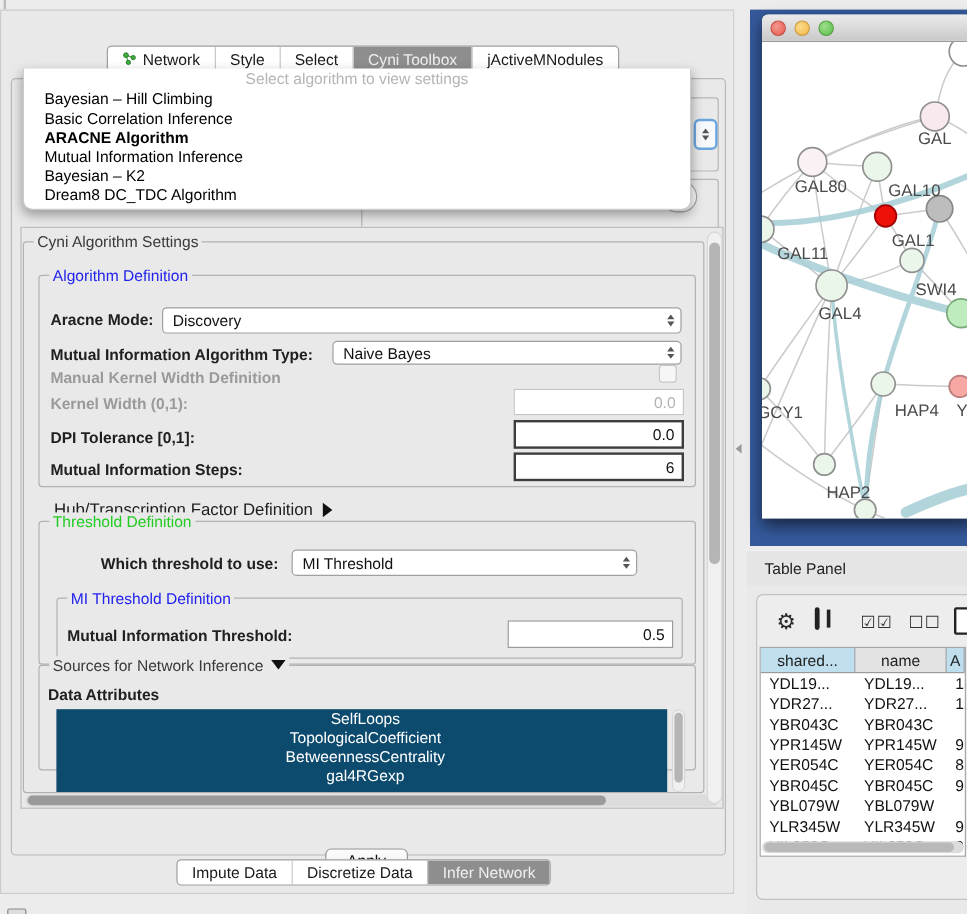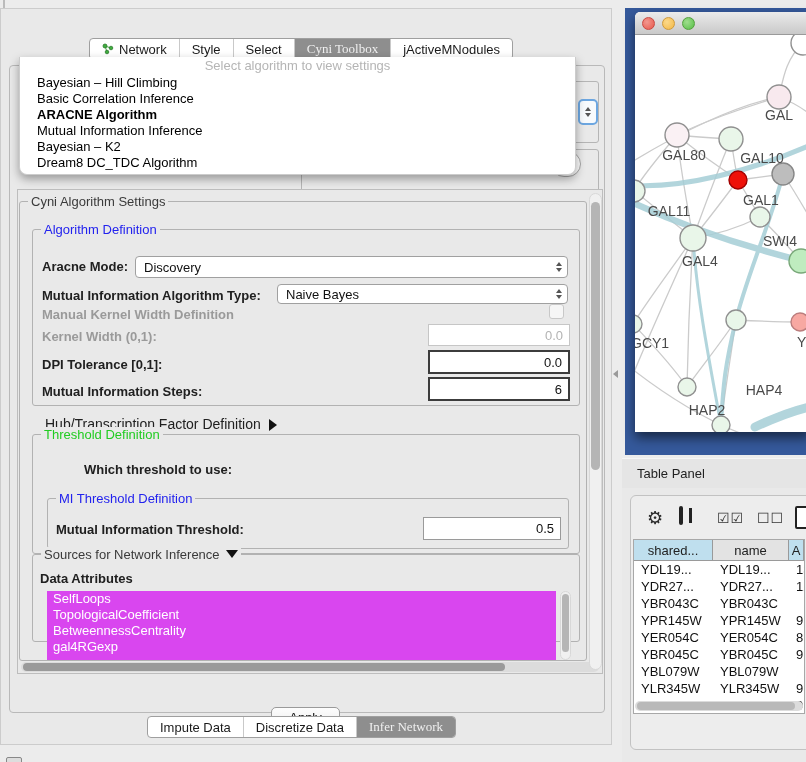--- a/index.html
+++ b/index.html
@@ -11,21 +11,21 @@
   #control-panel { left:0; top:8px; width:612px; height:737px; background:#e9e9e9; border:1px solid #cccccc; }
   #cp-titlebar { left:0; top:0; width:610px; height:24px; background:linear-gradient(#f6f6f6,#dcdcdc); border-bottom:1px solid #bdbdbd; }
   #cp-title { left:10px; top:4px; font-size:13px; color:#111; }
   .win-float { left:579px; top:7px; width:10px; height:10px; border:1.5px solid #1c1c1c; border-radius:1px; }
   .win-close { left:595px; top:3px; font-size:13px; font-weight:bold; color:#1c1c1c; }
 
   .tabbar { height:22px; display:flex; align-items:stretch; background:#ffffff; border:1px solid #9f9f9f; border-radius:4px; overflow:hidden; font-size:13px; }
   #top-tabbar { left:88px; top:29px; }
   .tab { display:flex; align-items:center; padding:0 12px; color:#1a1a1a; border-left:1px solid #c9c9c9; white-space:nowrap; }
   .tab:first-child { border-left:none; }
-  .tab.selected { background:#8e8e8e; color:#f0f0f0;font-family:Liberation Serif, serif; }
+  .tab.selected { background:#8e8e8e; color:#f0f0f0; }
   .tab .net-ico { margin-right:5px; }
 
   #tab-content { left:8px; top:56px; width:596px; height:648px; border:1px solid #b9b9b9; border-radius:4px; background:#e9e9e9; }
 
   
   .frag-group { border:1px solid #b5b5b5; border-radius:3px; background:#e9e9e9; }
   #frag-spin-btn { left:577px; top:90px; width:20px; height:26px; border:2px solid #6ca6e0; border-radius:5px; background:#f7fafd; display:flex; flex-direction:column; align-items:center; justify-content:center; gap:2px; }
   #frag-combo-end { left:550px; top:142px; width:30px; height:26px; border:1px solid #a5a5a5; border-radius:13px; background:#fcfcfc; }
 
   
@@ -58,21 +58,21 @@
 
   .checkbox { position:absolute; width:15px; height:15px; border:1px solid #c8c8c8; border-radius:3px; background:#f6f6f6; }
 
   
   .vsb-track { position:absolute; background:#f0f0f0; border:1px solid #d8d8d8; border-radius:7px; }
   .vsb-thumb { position:absolute; left:1px; right:1px; background:#b5b5b5; border-radius:6px; }
   .hsb-track { position:absolute; background:#dcdcdc; border-radius:5px; }
   .hsb-thumb { position:absolute; top:1px; bottom:1px; background:#9a9a9a; border-radius:4px; }
 
   
-  #attr-list { background:#d946ef; overflow:hidden; }
+  #attr-list { background:#0c4a6e; overflow:hidden;text-align:center; }
   .attr-item { height:16px; line-height:16px; padding-left:6px; color:#ffffff; font-size:13px; white-space:nowrap; }
 
   #apply-btn { left:270px; top:673px; width:69px; height:21px; background:linear-gradient(#fdfdfd,#ececec); border:1px solid #9a9a9a; border-radius:5px; font-size:13px; color:#111; display:flex; align-items:center; justify-content:center;margin-top:25px; }
 
   #bottom-tabbar { left:146px; top:707px; }
 
   
   #right-col { left:612px; top:0; width:194px; height:762px; background:#ececec; overflow:hidden; }
   #desktop-blue { left:13px; top:8px; width:181px; height:447px; }
   #splitter-arrow { left:1px; top:370px; width:0; height:0; border-top:4px solid transparent; border-bottom:4px solid transparent; border-right:5px solid #9a9a9a; }
@@ -210,20 +210,27 @@
     </div>
 
     <span class="lbl plain" style="left:25px; top:214px; font-size:14px;">
       <span>Hub/Transcription Factor Definition</span><span class="tri-right"></span>
     </span>
 
     <div class="abs group" style="left:12px; top:232px; width:548px; height:120px;">
       <span class="group-title green">Threshold Definition</span>
 
       <span class="lbl" style="left:51px; top:27px;">Which threshold to use:</span>
+      <div class="combo" style="left:210px; top:23px; width:288px; height:22px;">
+        <span>MI Threshold</span>
+        <span class="spin">
+            <span class="tri-up"></span>
+            <span class="tri-down"></span>
+          </span>
+      </div>
 
       <div class="abs group" style="left:14px; top:63px; width:522px; height:51px;">
         <span class="group-title blue">MI Threshold Definition</span>
         <span class="lbl" style="left:8px; top:23px;">Mutual Information Threshold:</span>
         <div class="field" style="left:375px; top:18px; width:138px; height:23px;">
           <span>0.5</span>
         </div>
       </div>
     </div>
 
@@ -335,21 +342,21 @@
           <circle cx="86" cy="390" r="9" fill="#e9f6e9"></circle>
         </g>
       </svg>
       <span class="node-label left" style="left:130px; top:72px;">GAL</span>
       <span class="node-label" style="left:18px; top:112px;">GAL80</span>
       <span class="node-label" style="left:96px; top:115px;">GAL10</span>
       <span class="node-label" style="left:95px; top:157px;">GAL1</span>
       <span class="node-label" style="left:3px; top:168px;">GAL11</span>
       <span class="node-label" style="left:34px; top:218px;">GAL4</span>
       <span class="node-label" style="left:114px; top:198px;">SWI4</span>
-      <span class="node-label" style="left:98px; top:299px;margin-top:48px;">HAP4</span>
+      <span class="node-label" style="left:98px; top:299px;">HAP4</span>
       <span class="node-label left" style="left:162px; top:299px;">Y</span>
       <span class="node-label left" style="left:-4px; top:300px;">GCY1</span>
       <span class="node-label" style="left:41px; top:367px;">HAP2</span>
     </div>
   </div>
 
   <div class="abs" id="table-titlebar">
     <span class="abs" id="table-title">Table Panel</span>
   </div>
   <div class="abs" id="table-body-bg"></div>

